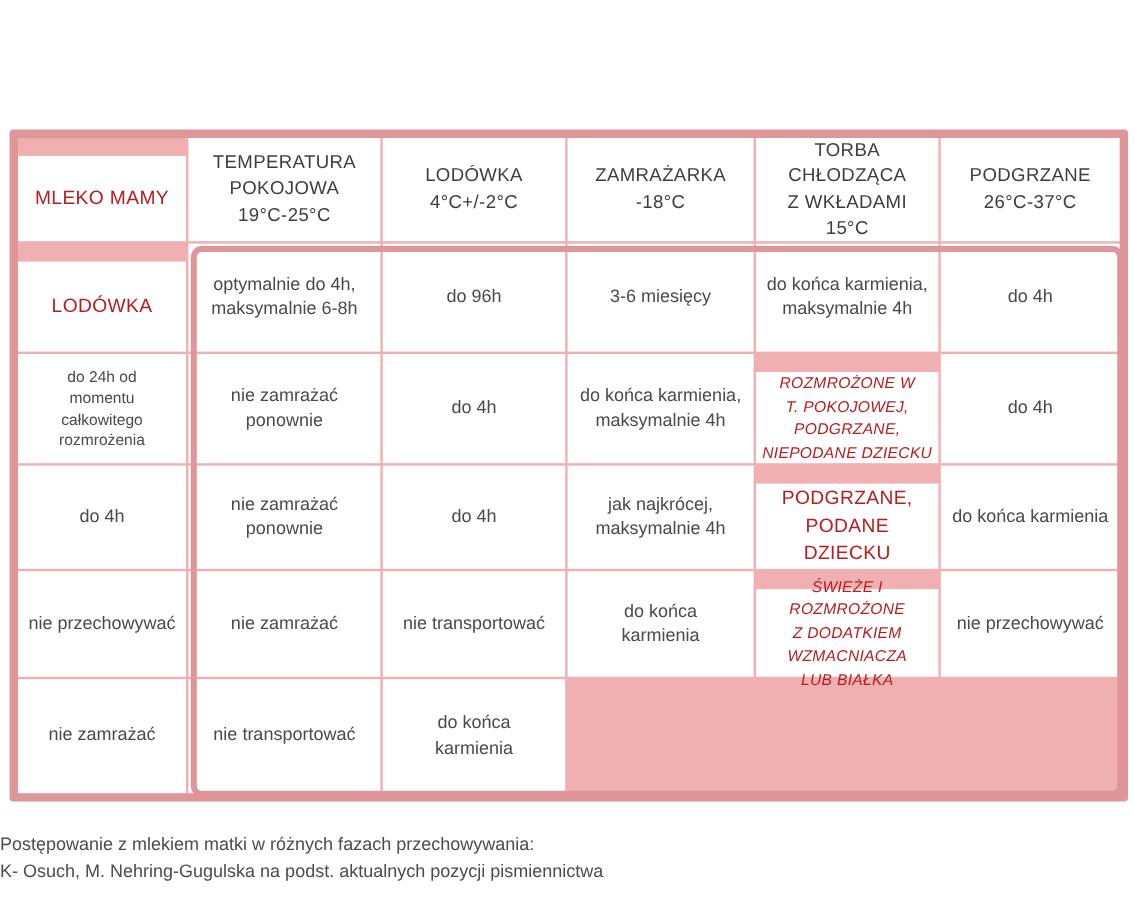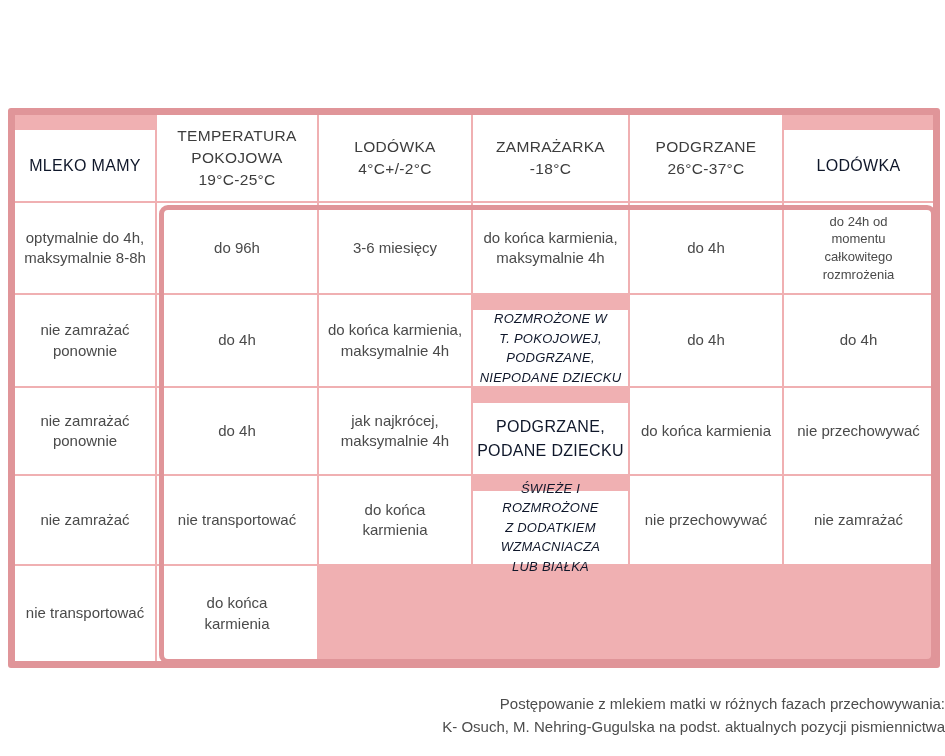--- a/index.html
+++ b/index.html
@@ -38,21 +38,21 @@
     color: #4a4a4a;
   }
   .cell--colhead {
     font-size: 15.5px;
     color: #3d3d3d;
     letter-spacing: 0.02em;
     line-height: 1.4;
   }
   .cell--rowhead {
     font-size: 16px;
-    color: #0f172a;
+    color: #b91c1c;
     letter-spacing: 0.02em;
     line-height: 1.45;
     margin-top: 15px;
   }
   .cell--rowhead-sm { font-size: 13px; line-height: 1.5; font-style: italic; }
   .cell--sm { font-size: 13px; padding: 20px; }
   
   .data-outline {
     position: absolute;
     left: 144px; top: 90px;
@@ -60,21 +60,21 @@
     border: 5px solid #e09599;
     border-radius: 9px;
     pointer-events: none;
   }
 
   
   .caption {
     position: absolute;
     left: 0; top: 692px;
     width: 100%;
-    text-align: right;
+    text-align: left;
     font-size: 15px;
     color: #4c4c4c;
     line-height: 1.55;
   }
 </style>
 </head>
 <body>
 
 <div class="canvas">
 
@@ -82,26 +82,30 @@
     <div class="grid">
 
       <div class="cell cell--rowhead">MLEKO MAMY</div>
       <div class="cell cell--colhead">TEMPERATURA
 POKOJOWA
 19°C-25°C</div>
       <div class="cell cell--colhead">LODÓWKA
 4°C+/-2°C</div>
       <div class="cell cell--colhead">ZAMRAŻARKA
 -18°C</div>
+      <div class="cell cell--colhead">TORBA
+CHŁODZĄCA
+Z WKŁADAMI
+15°C</div>
       <div class="cell cell--colhead">PODGRZANE
 26°C-37°C</div>
 
       <div class="cell cell--rowhead">LODÓWKA</div>
       <div class="cell">optymalnie do 4h,
-maksymalnie 8-8h</div>
+maksymalnie 6-8h</div>
       <div class="cell">do 96h</div>
       <div class="cell">3-6 miesięcy</div>
       <div class="cell">do końca karmienia,
 maksymalnie 4h</div>
 
       <div class="cell">do 4h</div>
       <div class="cell cell--sm">do 24h od momentu
 całkowitego rozmrożenia</div>
       <div class="cell">nie zamrażać
 ponownie</div>

